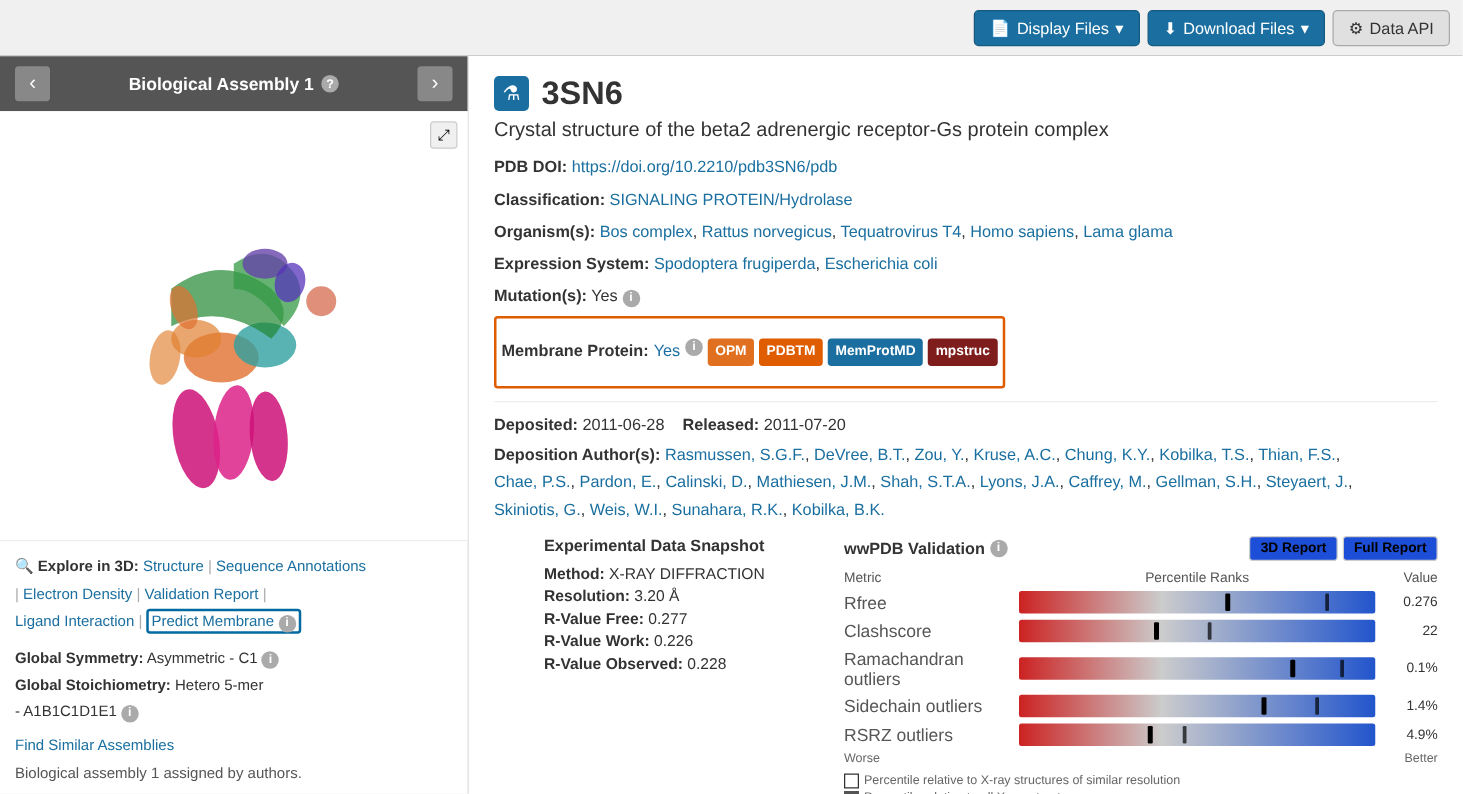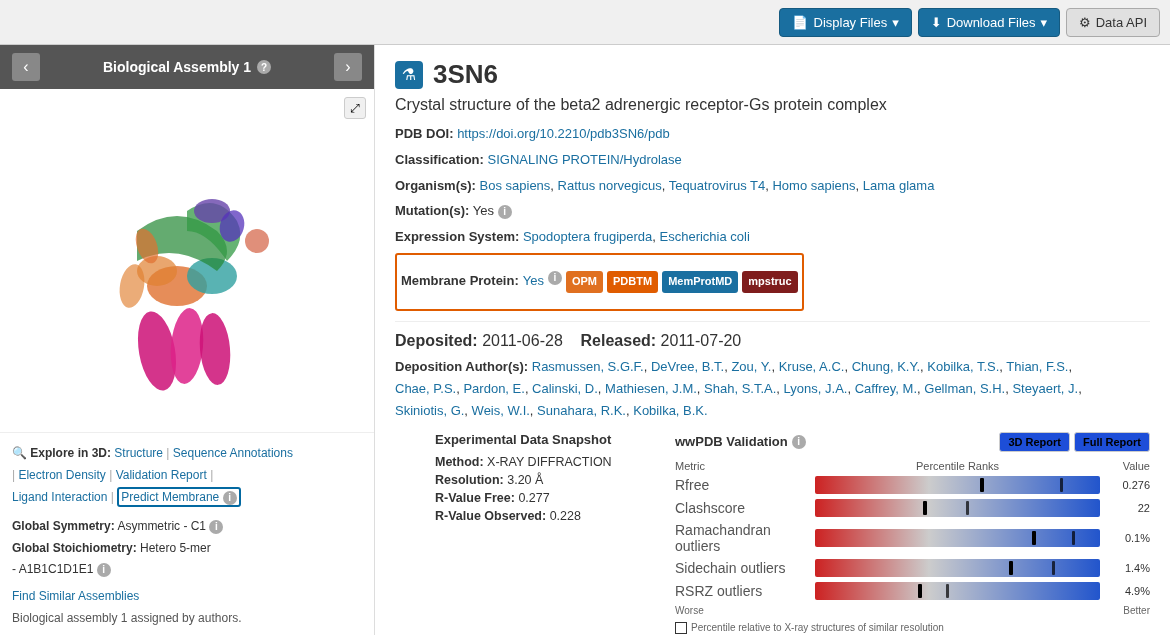--- a/index.html
+++ b/index.html
@@ -228,21 +228,21 @@
     }
 
     .badge-opm { background: #e07020; }
     .badge-pdbtm { background: #e05c00; }
     .badge-memprotmd { background: #1a6fa0; }
     .badge-mpstruc { background: #7f1d1d; }
 
     .divider { border: none; border-top: 1px solid #eee; margin: 10px 0; }
 
     .deposited-row {
-      font-size: 16px;
+      font-size: 13px;
       margin-bottom: 6px;
     }
 
     .authors-row {
       font-size: 13px;
       line-height: 1.7;
       margin-bottom: 6px;
     }
 
     .bottom-section {
@@ -535,38 +535,38 @@
     </div>
 
     <div class="meta-row">
       <span class="meta-label">Classification:</span>
       <a href="#" class="link-blue">SIGNALING PROTEIN/Hydrolase</a>
     </div>
 
     <div class="meta-row">
       <span class="meta-label">Organism(s):</span>
       <span>
-        <a href="#" class="link-blue">Bos sapiens</a>,
+        <a href="#" class="link-blue">Bos complex</a>,
         <a href="#" class="link-blue">Rattus norvegicus</a>,
         <a href="#" class="link-blue">Tequatrovirus T4</a>,
         <a href="#" class="link-blue">Homo sapiens</a>,
         <a href="#" class="link-blue">Lama glama</a>
       </span>
     </div>
 
     <div class="meta-row">
+      <span class="meta-label">Expression System:</span>
+      <a href="#" class="link-blue">Spodoptera frugiperda</a>,
+      <a href="#" class="link-blue">Escherichia coli</a>
+    </div>
+
+    <div class="meta-row">
       <span class="meta-label">Mutation(s):</span>
       <span>Yes</span>
       <span class="info-circle">i</span>
-    </div>
-
-    <div class="meta-row">
-      <span class="meta-label">Expression System:</span>
-      <a href="#" class="link-blue">Spodoptera frugiperda</a>,
-      <a href="#" class="link-blue">Escherichia coli</a>
     </div>
 
     <div class="meta-row">
       <span class="membrane-box">
         <span class="meta-label">Membrane Protein:</span>
         <a href="#" class="link-blue">Yes</a>
         <span class="info-circle">i</span>
         <span class="badge badge-opm">OPM</span>
         <span class="badge badge-pdbtm">PDBTM</span>
         <span class="badge badge-memprotmd">MemProtMD</span>
@@ -620,20 +620,24 @@
         </div>
         <div class="exp-row">
           <span class="meta-label">Resolution:</span>
           <span>3.20 Å</span>
         </div>
         <div class="exp-row">
           <span class="meta-label">R-Value Free:</span>
           <span>0.277</span>
         </div>
         <div class="exp-row">
+          <span class="meta-label">R-Value Work:</span>
+          <span>0.226</span>
+        </div>
+        <div class="exp-row">
           <span class="meta-label">R-Value Observed:</span>
           <span>0.228</span>
         </div>
       </div>
 
       <div class="wwpdb-section">
         <div class="wwpdb-header">
           <div class="wwpdb-title">
             <span>wwPDB Validation</span>
             <span class="info-circle">i</span>

